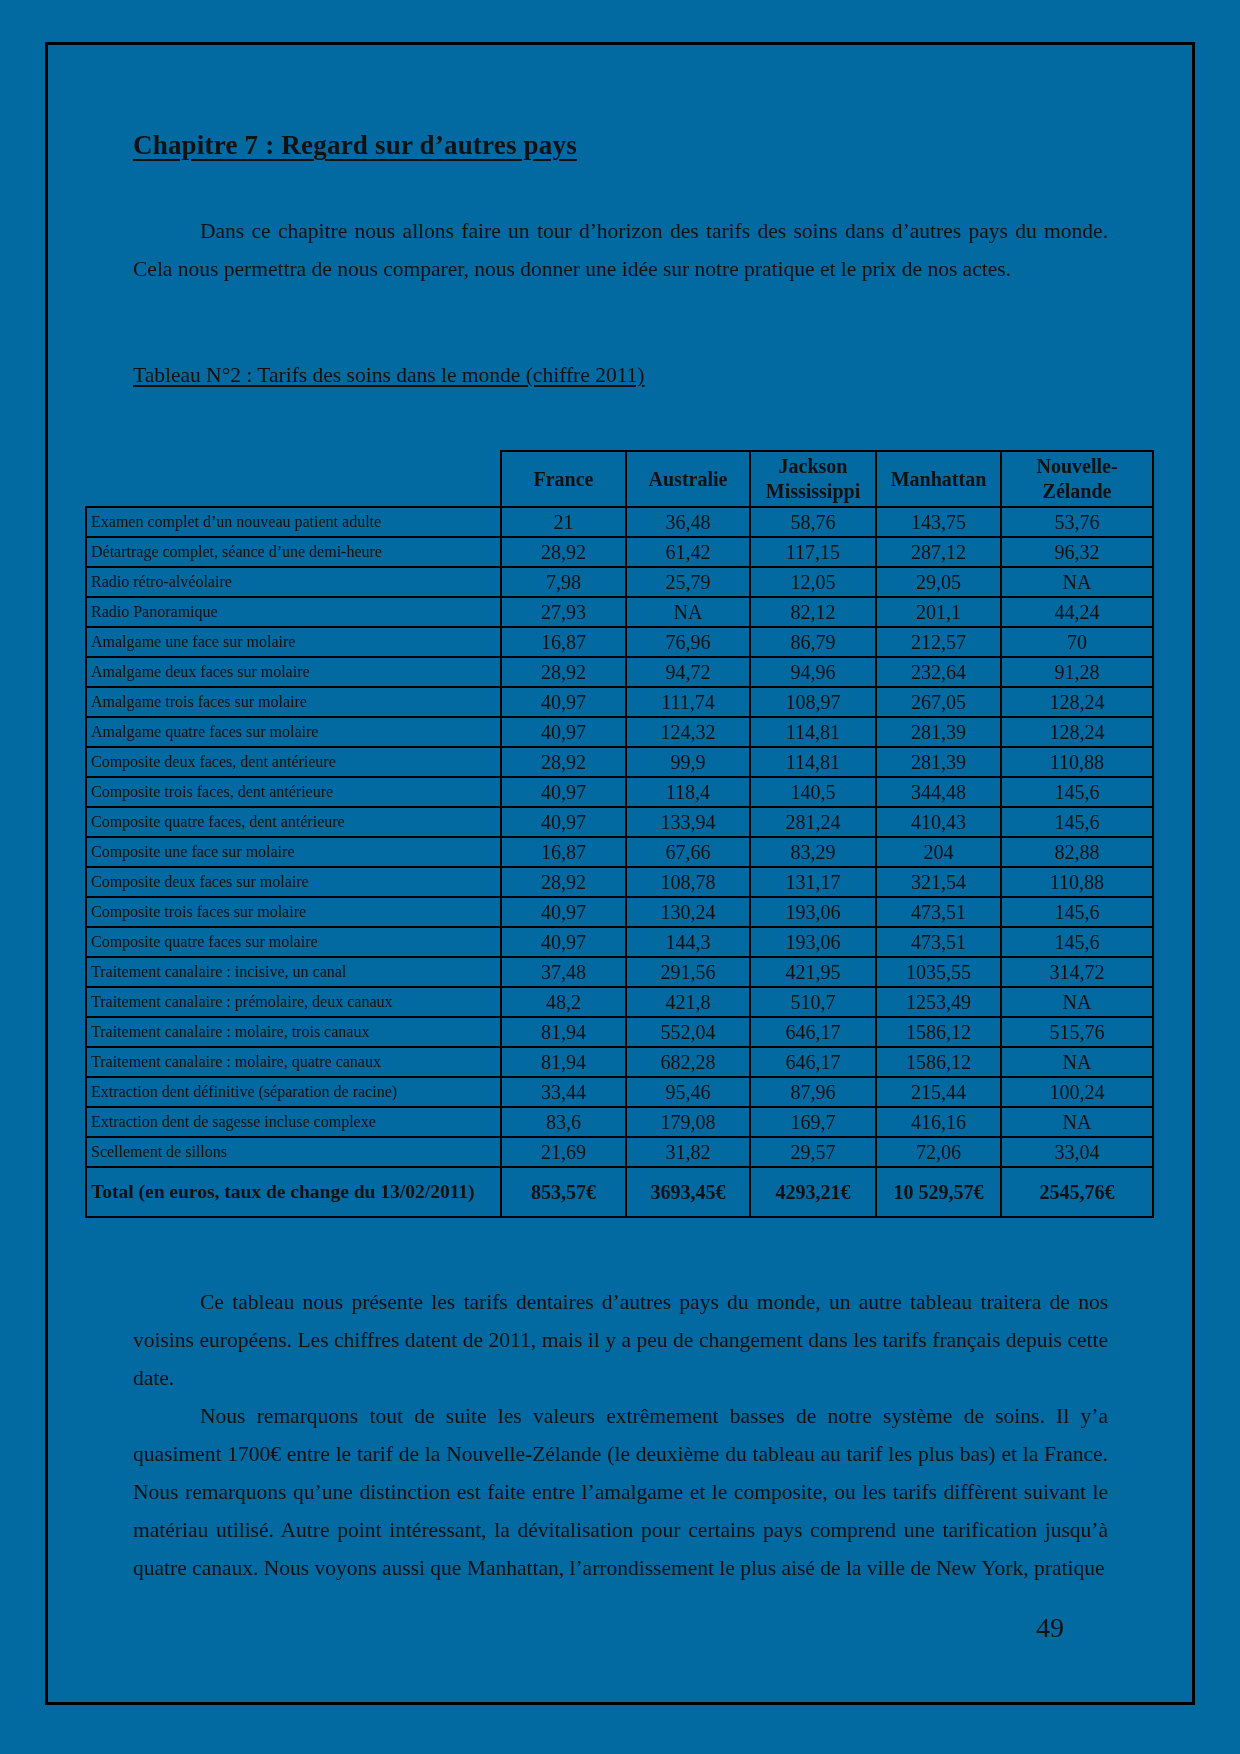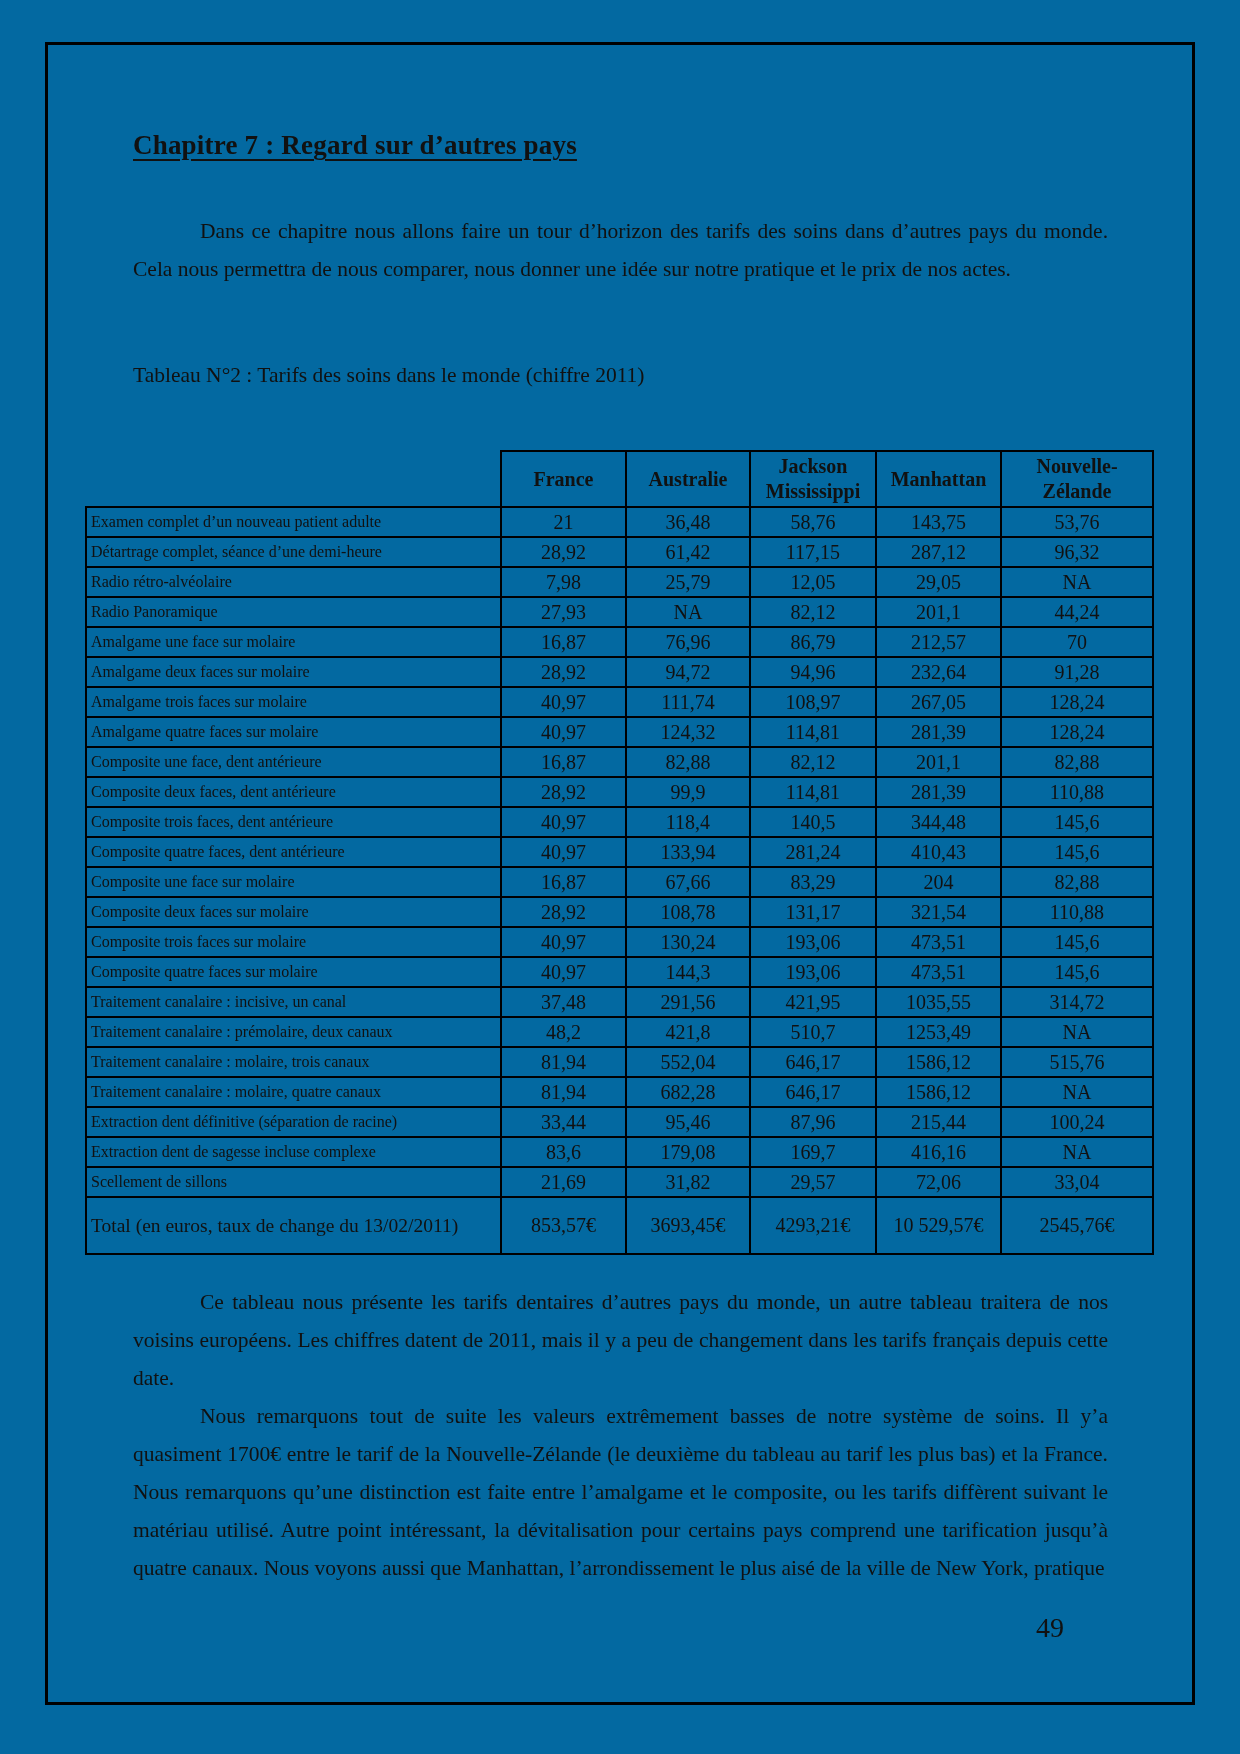--- a/index.html
+++ b/index.html
@@ -40,20 +40,21 @@
     text-indent:67px;
     margin:0;
   }
   .par-1{top:212px;}
   .par-2{top:1283px;}
   .par-3{top:1397px;}
   .table-caption{
     position:absolute;
     left:133px;top:363px;
     font-size:21.5px;
+    text-decoration:underline;
     text-underline-offset:3px;
   }
   table.tariff{
     position:absolute;
     left:85px;top:450px;
     border-collapse:collapse;
     table-layout:fixed;
     width:1067px;
     font-size:20px;
   }
@@ -79,22 +80,22 @@
     vertical-align:middle;
   }
   td.rlabel{
     text-align:left;
     padding-left:7px;
     font-size:16px;
     white-space:nowrap;
   }
   td.rval{text-align:center;}
   tr.total-row td{
-    font-weight:normal;
-    height:57px;
+    font-weight:bold;
+    height:50px;
   }
   tr.total-row td.rlabel{
     white-space:normal;
     text-align:justify;
     line-height:26px;
     font-size:19.5px;
     padding-right:7px;
   }
   .page-number{
     position:absolute;
@@ -192,28 +193,20 @@
         </tr>
         <tr>
           <td class="rlabel">Amalgame quatre faces sur molaire</td>
           <td class="rval">40,97</td>
           <td class="rval">124,32</td>
           <td class="rval">114,81</td>
           <td class="rval">281,39</td>
           <td class="rval">128,24</td>
         </tr>
         <tr>
-          <td class="rlabel">Composite une face, dent antérieure</td>
-          <td class="rval">16,87</td>
-          <td class="rval">82,88</td>
-          <td class="rval">82,12</td>
-          <td class="rval">201,1</td>
-          <td class="rval">82,88</td>
-        </tr>
-        <tr>
           <td class="rlabel">Composite deux faces, dent antérieure</td>
           <td class="rval">28,92</td>
           <td class="rval">99,9</td>
           <td class="rval">114,81</td>
           <td class="rval">281,39</td>
           <td class="rval">110,88</td>
         </tr>
         <tr>
           <td class="rlabel">Composite trois faces, dent antérieure</td>
           <td class="rval">40,97</td>

